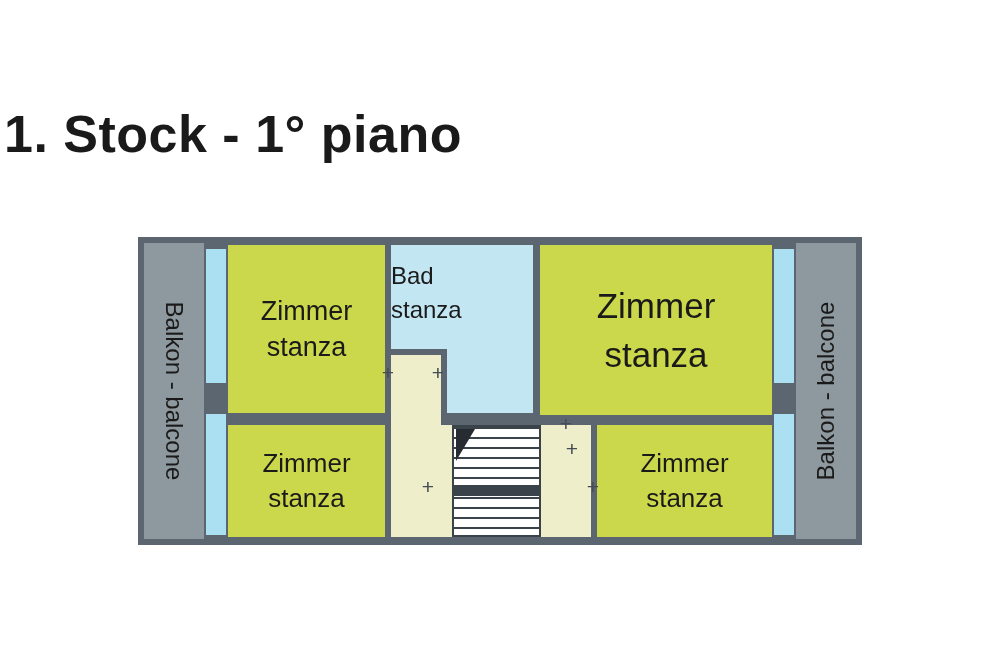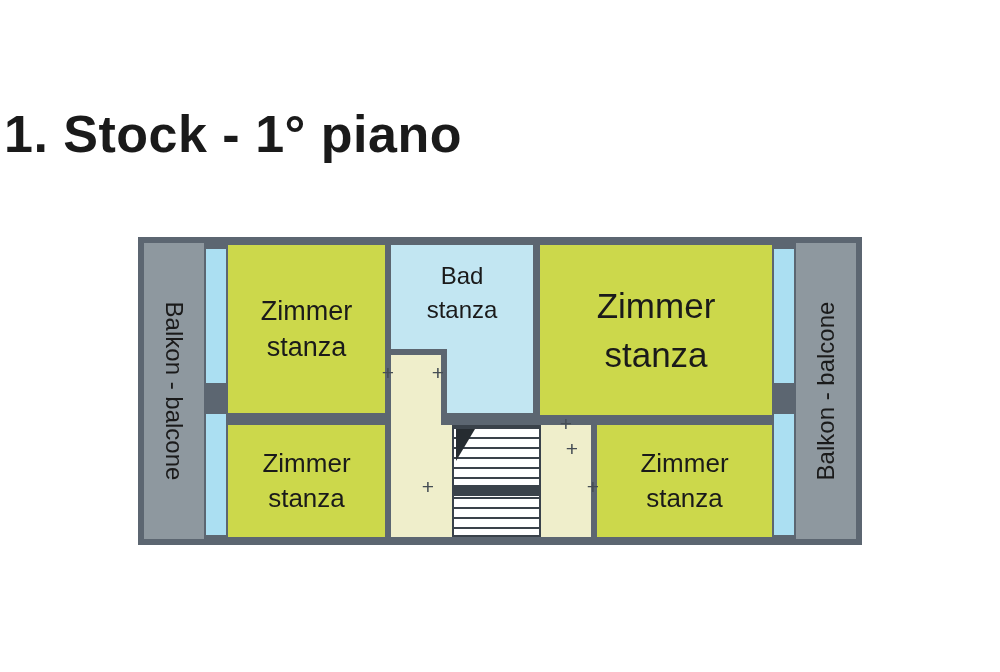--- a/index.html
+++ b/index.html
@@ -23,21 +23,21 @@
   .window { background:var(--window,#abdff2); }
 
   .room { background:var(--room,#ccd84b); display:flex; flex-direction:column;
           align-items:center; justify-content:center; text-align:center; }
   .room span { display:block; line-height:1.35; }
   .fs26 span { font-size:26px; }
   .fs27 span { font-size:27px; }
   .fs35 span { font-size:35px; line-height:1.4; }
 
   .bath { background:var(--bath,#c2e6f2); display:flex; flex-direction:column;
-          align-items:center; justify-content:flex-start; padding-top:14px; text-align:center; }
+          align-items:flex-start; justify-content:flex-start; padding-top:14px; text-align:center; }
   .bath span { display:block; font-size:24px; line-height:1.4; }
 
   .hall { background:var(--hall,#efeecb); }
 
   .stairs { background:#fff; border:2px solid var(--stair-line,#3a424a); }
   .stairs > div { position:absolute; }
   .treads { left:0; right:0;
             background:repeating-linear-gradient(to bottom, var(--stair-line,#3a424a) 0 2px, transparent 2px 10px); }
   .treads-top { top:0; height:58px; }
   .treads-bottom { top:70px; bottom:0; }

